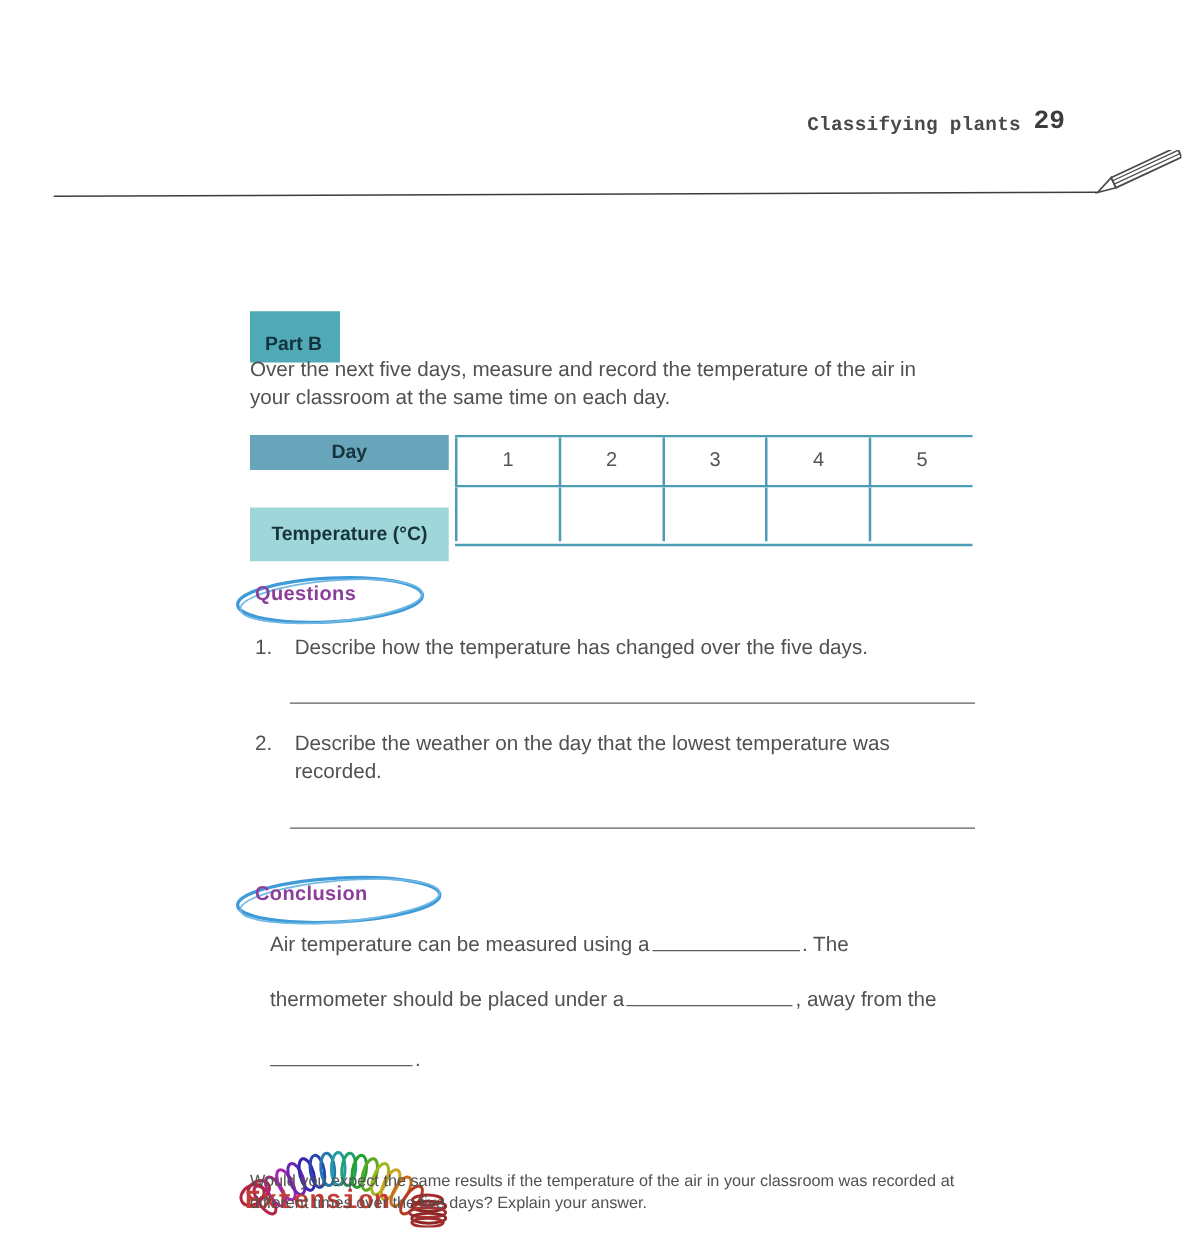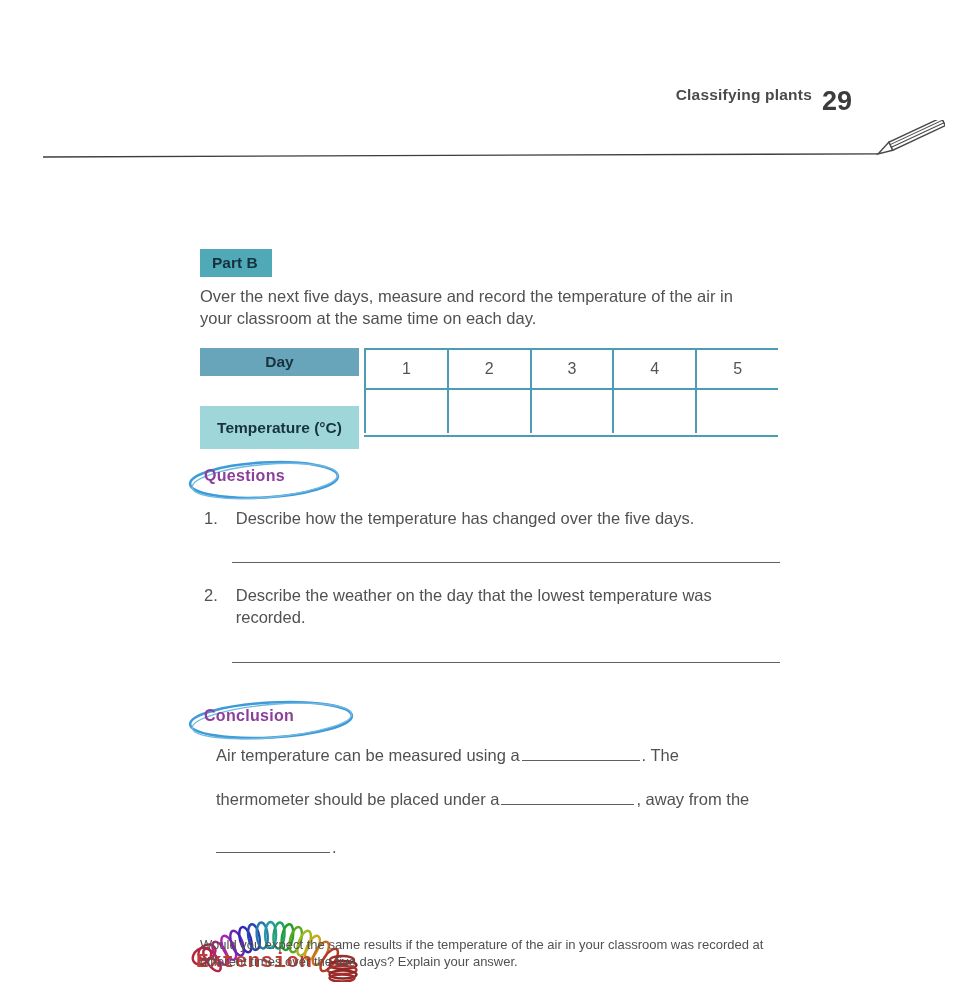--- a/index.html
+++ b/index.html
@@ -2,31 +2,31 @@
 <html><head>
 <meta charset="utf-8">
 <style>
   html,body{margin:0;padding:0;}
   body{
     width:960px;height:1000px;background:#ffffff;position:relative;
     font-family:"Liberation Sans",sans-serif;color:#4f4f4f;overflow:hidden;
   }
   
   .page-header{
-    position:absolute;top:86px;right:108px;display:flex;align-items:flex-start;gap:10px;
+    position:absolute;top:86px;right:108px;display:flex;align-items:flex-end;gap:10px;font-family:Liberation Mono, monospace;
   }
   .page-header .title{font-size:15.5px;font-weight:bold;color:#4a4a4a;letter-spacing:.2px;}
-  .page-header .pagenum{font-size:27px;font-weight:bold;color:#3c3c3c;}
+  .page-header .pagenum{font-size:21px;font-weight:bold;color:#3c3c3c;}
   
   .rule-svg{position:absolute;left:40px;top:120px;}
   
   .content{position:absolute;left:200px;top:0;width:600px;}
   .partb-badge{
     position:absolute;top:249px;left:0;background:#4FA9B6;color:#14323d;
-    font-weight:bold;font-size:15.5px;padding:5px 14px 5px 12px;
+    font-weight:bold;font-size:15.5px;padding:18px 14px 5px 12px;
   }
   .intro-para{position:absolute;top:286px;left:0;width:565px;font-size:16.5px;line-height:1.32;color:#515151;}
   
   .ws-table{position:absolute;top:348px;left:0;width:578px;height:85px;}
   .hdr-cell{
     position:absolute;left:0;width:159px;display:flex;align-items:center;justify-content:center;
     font-weight:bold;color:#17333d;font-size:15.5px;
   }
   .hdr-day{top:0;height:28px;background:#68A4BA;}
   .hdr-temp{top:42px;height:43px;background:#9FD6DA;margin-top:16px;}

